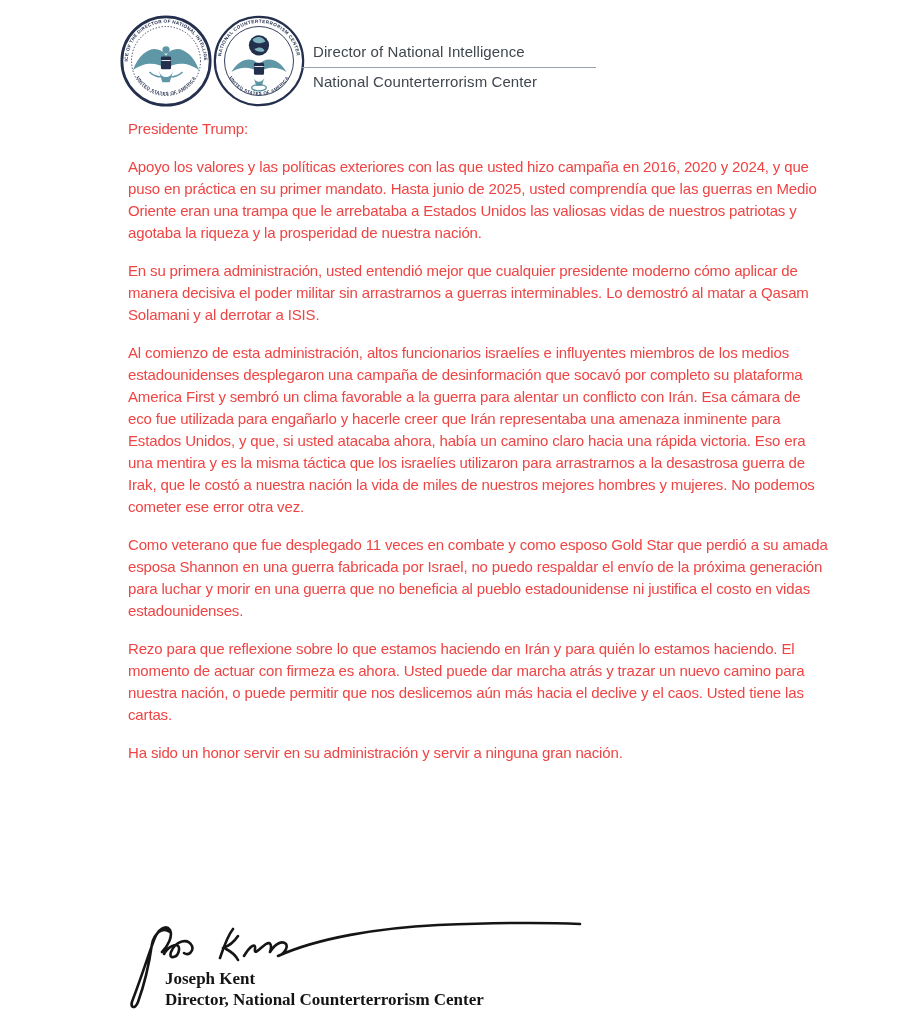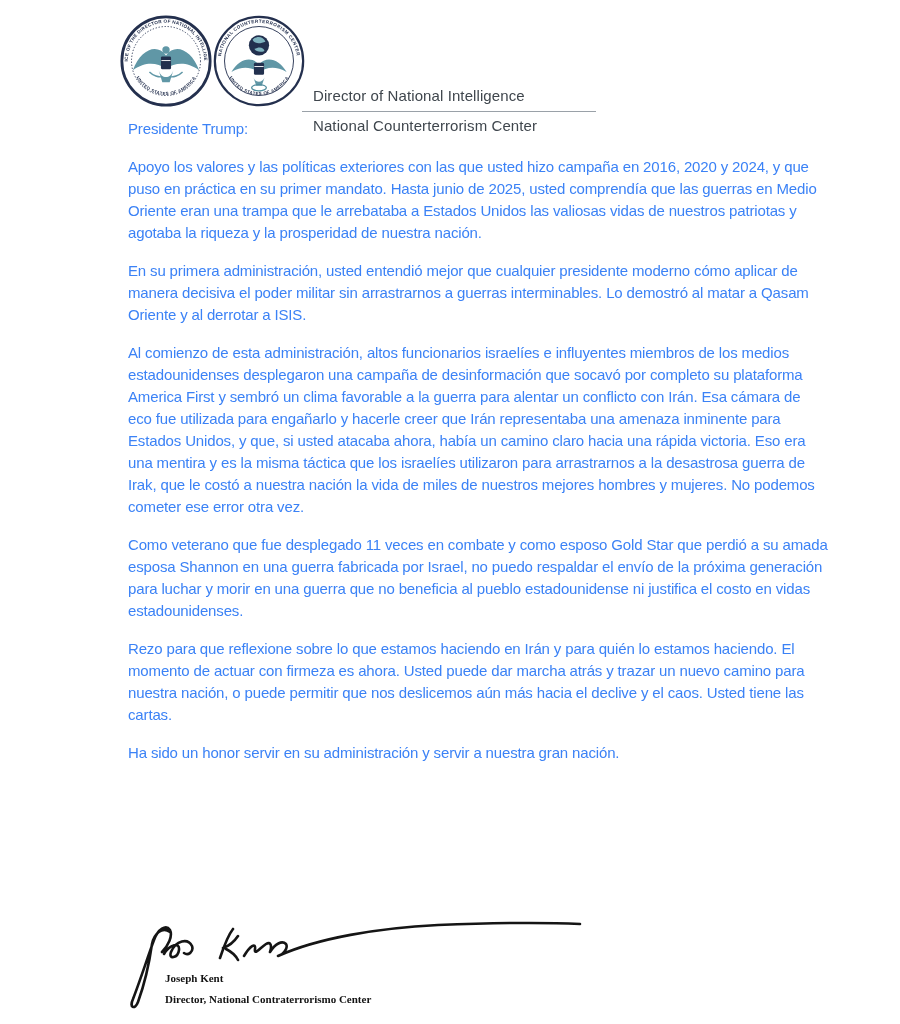--- a/index.html
+++ b/index.html
@@ -14,35 +14,34 @@
   .seal{position:absolute;top:14px;}
   .seal-odni{left:120px;width:92px;height:94px;}
   .seal-nctc{left:213px;width:92px;height:94px;}
   .letterhead-text{
     position:absolute;left:302px;top:42px;width:294px;
     color:#3f464d;font-size:15px;line-height:20px;letter-spacing:.1px;
   }
   .lh-line1{
     padding:0 0 5px 11px;
     border-bottom:1.5px solid #9aa1a8;
-    margin-top:44px;
   }
   .lh-line2{padding:4px 0 0 11px;}
   
   .letter-body{
     position:absolute;left:128px;top:118px;width:700px;
-    color:#3b82f6;font-size:15px;line-height:22px;letter-spacing:-0.15px;
+    color:#ef4444;font-size:15px;line-height:22px;letter-spacing:-0.15px;
   }
   .letter-body p{margin:0 0 16px 0;}
   
   .signature-svg{position:absolute;left:128px;top:916px;width:472px;height:96px;}
   .signer-block{
     position:absolute;left:165px;top:968px;
     font-family:"Liberation Serif", serif;font-weight:bold;
-    color:#141414;font-size:11px;line-height:21px;
+    color:#141414;font-size:17px;line-height:21px;
   }
   .seal-art{shape-rendering:geometricPrecision;}
 </style>
 </head>
 <body>
 
 <div class="page">
 
   <svg class="seal seal-odni seal-art" viewBox="0 0 100 100">
     <defs>
@@ -92,37 +91,37 @@
   </svg>
 
   <div class="letterhead-text">
     <div class="lh-line1">Director of National Intelligence</div>
     <div class="lh-line2">National Counterterrorism Center</div>
   </div>
 
   <div class="letter-body">
     <p>Presidente Trump:</p>
     <p>Apoyo los valores y las políticas exteriores con las que usted hizo campaña en 2016, 2020 y 2024, y que puso en práctica en su primer mandato. Hasta junio de 2025, usted comprendía que las guerras en Medio Oriente eran una trampa que le arrebataba a Estados Unidos las valiosas vidas de nuestros patriotas y agotaba la riqueza y la prosperidad de nuestra nación.</p>
-    <p>En su primera administración, usted entendió mejor que cualquier presidente moderno cómo aplicar de manera decisiva el poder militar sin arrastrarnos a guerras interminables. Lo demostró al matar a Qasam Oriente y al derrotar a ISIS.</p>
+    <p>En su primera administración, usted entendió mejor que cualquier presidente moderno cómo aplicar de manera decisiva el poder militar sin arrastrarnos a guerras interminables. Lo demostró al matar a Qasam Solamani y al derrotar a ISIS.</p>
     <p>Al comienzo de esta administración, altos funcionarios israelíes e influyentes miembros de los medios estadounidenses desplegaron una campaña de desinformación que socavó por completo su plataforma America First y sembró un clima favorable a la guerra para alentar un conflicto con Irán. Esa cámara de eco fue utilizada para engañarlo y hacerle creer que Irán representaba una amenaza inminente para Estados Unidos, y que, si usted atacaba ahora, había un camino claro hacia una rápida victoria. Eso era una mentira y es la misma táctica que los israelíes utilizaron para arrastrarnos a la desastrosa guerra de Irak, que le costó a nuestra nación la vida de miles de nuestros mejores hombres y mujeres. No podemos cometer ese error otra vez.</p>
     <p>Como veterano que fue desplegado 11 veces en combate y como esposo Gold Star que perdió a su amada esposa Shannon en una guerra fabricada por Israel, no puedo respaldar el envío de la próxima generación para luchar y morir en una guerra que no beneficia al pueblo estadounidense ni justifica el costo en vidas estadounidenses.</p>
     <p>Rezo para que reflexione sobre lo que estamos haciendo en Irán y para quién lo estamos haciendo. El momento de actuar con firmeza es ahora. Usted puede dar marcha atrás y trazar un nuevo camino para nuestra nación, o puede permitir que nos deslicemos aún más hacia el declive y el caos. Usted tiene las cartas.</p>
-    <p>Ha sido un honor servir en su administración y servir a nuestra gran nación.</p>
+    <p>Ha sido un honor servir en su administración y servir a ninguna gran nación.</p>
   </div>
 
   <svg class="signature-svg" viewBox="0 0 472 96">
     <path d="M42,16 C34,10 26,18 24,28 C22,42 18,64 10,86 C7,94 1,92 5,83
              C12,65 20,40 26,24 C30,13 38,8 42,14 C45,20 40,30 34,36
              M36,38 C42,28 52,26 51,34 C50,42 40,44 43,36 C48,24 60,22 64,30 C66,36 60,40 56,37
              M92,42 C96,30 101,18 105,13
              M95,32 C101,30 106,26 110,20
              M98,33 C104,36 108,40 110,44
              M116,40 C122,30 128,26 127,33 C126,40 132,32 138,28 C143,25 144,30 142,36
              C147,28 154,24 158,28 C160,31 157,36 154,38
              M150,40 C190,22 250,12 310,9 C360,7 410,6 452,8" fill="none" stroke="#151515" stroke-width="2.6" stroke-linecap="round" stroke-linejoin="round"></path>
   </svg>
 
   <div class="signer-block">
     <div>Joseph Kent</div>
-    <div>Director, National Contraterrorismo Center</div>
+    <div>Director, National Counterterrorism Center</div>
   </div>
 
 </div>
 
 </body></html>

